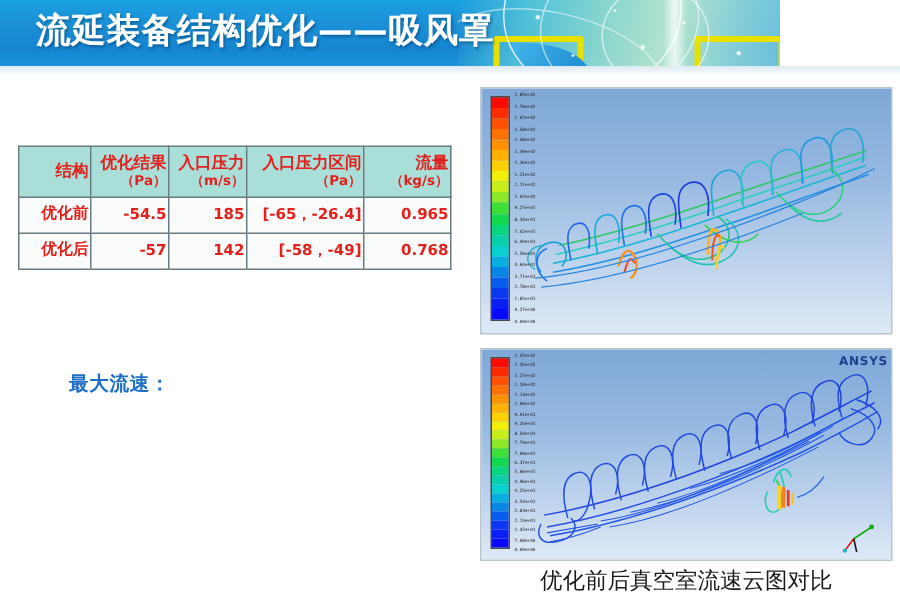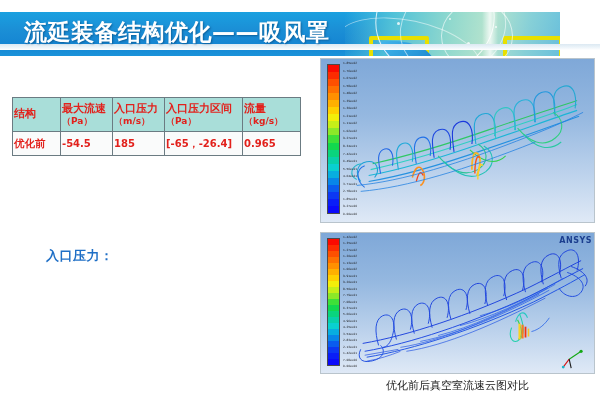--- a/index.html
+++ b/index.html
@@ -13,21 +13,21 @@
 
   
   #slide {
     position:absolute; inset:0;
     background:#ffffff;
     overflow:hidden;
   }
 
   
   #header {
-    position:absolute; left:0; top:12px; width:560px; height:44px;
+    position:absolute; left:0; top:0; width:520px; height:44px;
     background:linear-gradient(180deg,#1aa0e0 0%, #1b8fd6 40%, #1585d2 75%, #1a93da 100%);
     overflow:hidden;
   }
   #header-deco {
     position:absolute; right:0; top:0; width:215px; height:44px;
     background:linear-gradient(100deg, rgba(26,160,224,0) 0%, rgba(90,200,215,.85) 22%, rgba(150,220,205,.95) 48%, rgba(190,232,205,.95) 66%, rgba(146,214,215,.9) 84%, rgba(120,200,220,.85) 100%);
     overflow:hidden;
   }
   .sq {
     position:absolute; border:4px solid #e8e000; border-radius:2px;
@@ -70,21 +70,21 @@
   }
 
   
   #data-table {
     position:absolute; left:12px; top:97px; width:288px;
     border-collapse:collapse;
     table-layout:fixed;
   }
   #data-table td {
     border:1px solid #6b7b82;
-    text-align:left;
+    text-align:right;
     vertical-align:middle;
     font-size:10.5px;
     line-height:1.18;
     padding:2px 1px;
     color:#e2211c;
   }
   #data-table thead td {
     background:#a9ded9;
     font-weight:bold;
     font-size:11px;
@@ -92,20 +92,21 @@
     color:#e2211c;
   }
   #data-table tbody td {
     background:#fafbfb;
     height:24px;
     font-weight:bold;
     font-size:10px;
   }
   #data-table tbody td.rowhead {
     font-size:10.5px;
+    font-family:Liberation Mono, monospace;
   }
   .hdr-l1 { display:block; font-size:11px; }
   .hdr-l2 { display:block; font-size:9px; }
   .col-a { width:48px; }
   .col-b { width:52px; }
   .col-c { width:52px; }
   .col-d { width:78px; }
   .col-e { width:58px; }
 
   
@@ -157,21 +158,21 @@
     position:absolute; right:2px; top:3px;
     font-size:8px; font-weight:bold; color:#1c3f8f;
     letter-spacing:0.5px;
   }
 
   svg.streams { position:absolute; left:0; top:0; width:100%; height:100%; }
 
   #fig-caption {
     position:absolute; left:320px; top:378px; width:275px;
     text-align:center;
-    font-size:11px; color:#1a1a1a;
+    font-size:15px; color:#1a1a1a;
   }
 </style>
 </head>
 <body>
 
 <div id="slide">
 
   <div id="header">
     <div id="header-deco">
       <div class="sq" id="sq1"></div>
@@ -200,21 +201,21 @@
         <col class="col-c">
         <col class="col-d">
         <col class="col-e">
     </colgroup>
     <thead>
       <tr>
         <td>
           <span class="hdr-l1">结构</span>
         </td>
         <td>
-          <span class="hdr-l1">最大流速</span>
+          <span class="hdr-l1">优化结果</span>
           <span class="hdr-l2">（Pa）</span>
         </td>
         <td>
           <span class="hdr-l1">入口压力</span>
           <span class="hdr-l2">（m/s）</span>
         </td>
         <td>
           <span class="hdr-l1">入口压力区间</span>
           <span class="hdr-l2">（Pa）</span>
         </td>
@@ -225,24 +226,31 @@
       </tr>
     </thead>
     <tbody>
       <tr>
         <td class="rowhead">优化前</td>
         <td>-54.5</td>
         <td>185</td>
         <td>[-65，-26.4]</td>
         <td>0.965</td>
       </tr>
+      <tr>
+        <td class="rowhead">优化后</td>
+        <td>-57</td>
+        <td>142</td>
+        <td>[-58，-49]</td>
+        <td>0.768</td>
+      </tr>
     </tbody>
   </table>
 
-  <div id="result-label">入口压力：</div>
+  <div id="result-label">最大流速：</div>
 
   <div class="fig" id="fig1">
     <svg class="streams" viewBox="0 0 275 165" preserveAspectRatio="none">
       <defs>
         <linearGradient id="g1" x1="0" y1="0" x2="1" y2="0">
           <stop offset="0%" stop-color="#1a3fe0"></stop>
             <stop offset="35%" stop-color="#14b8d8"></stop>
           <stop offset="70%" stop-color="#1ecf7a"></stop>
             <stop offset="100%" stop-color="#3ad34a"></stop>
         </linearGradient>

